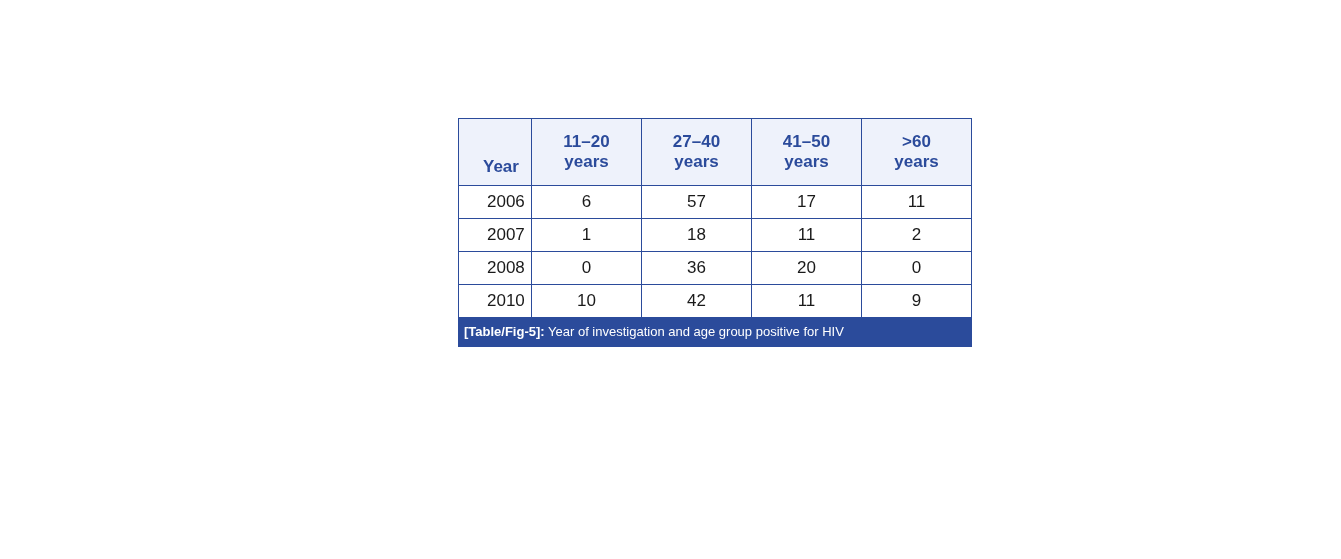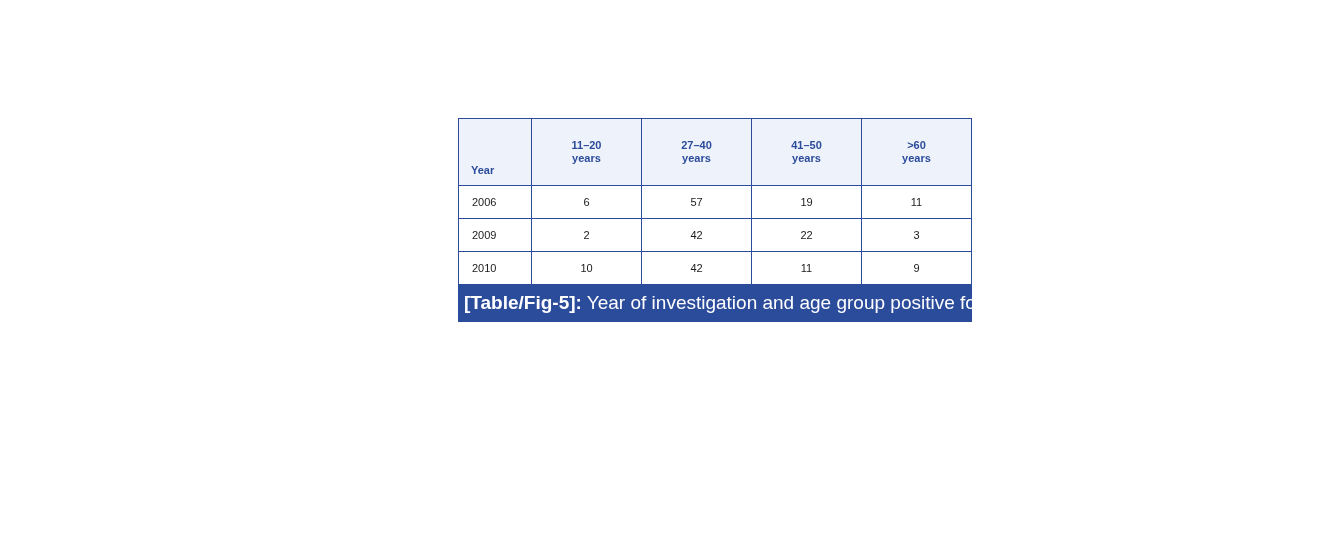--- a/index.html
+++ b/index.html
@@ -23,51 +23,51 @@
   table.data-table {
     border-collapse: collapse;
     width: 514px;
     table-layout: fixed;
   }
   table.data-table th,
   table.data-table td {
     border: 1px solid #2b4b9b;
     text-align: center;
     vertical-align: middle;
-    font-size: 11px;
+    font-size: 17px;
     color: #1a1a1a;
   }
   table.data-table thead th {
     background: #eef2fb;
     color: #2b4b9b;
     font-weight: bold;
     height: 56px;
     line-height: 1.2;
     padding: 2px 4px;
   }
   table.data-table thead th.year-head {
     text-align: left;
-    padding-left: 12px;
+    padding-left: 24px;
     vertical-align: bottom;
     padding-bottom: 8px;
   }
   table.data-table tbody td {
     height: 28px;
     padding: 2px 4px;
     background: #ffffff;
   }
   table.data-table tbody td.year-cell {
     text-align: left;
-    padding-left: 13px;
+    padding-left: 28px;
     color: #1a1a1a;
   }
   .caption-bar {
     background: #2b4b9b;
     color: #ffffff;
-    font-size: 19px;
+    font-size: 13px;
     padding: 6px 0 7px 4px;
     line-height: 1.25;
     white-space: nowrap;
   }
   .caption-bar .caption-label {
     font-weight: bold;
     padding-left: 2px;
   }
   .caption-bar .caption-text {
     font-weight: normal;
@@ -108,29 +108,36 @@
           <span>&gt;60</span><br>
           <span>years</span>
         </th>
       </tr>
     </thead>
     <tbody>
       <tr>
         <td class="year-cell">2006</td>
         <td>6</td>
         <td>57</td>
-        <td>19</td>
+        <td>17</td>
         <td>11</td>
       </tr>
       <tr>
-        <td class="year-cell">2009</td>
+        <td class="year-cell">2007</td>
+        <td>1</td>
+        <td>18</td>
+        <td>11</td>
         <td>2</td>
-        <td>42</td>
-        <td>22</td>
-        <td>3</td>
+      </tr>
+      <tr>
+        <td class="year-cell">2008</td>
+        <td>0</td>
+        <td>36</td>
+        <td>20</td>
+        <td>0</td>
       </tr>
       <tr>
         <td class="year-cell">2010</td>
         <td>10</td>
         <td>42</td>
         <td>11</td>
         <td>9</td>
       </tr>
     </tbody>
   </table>

